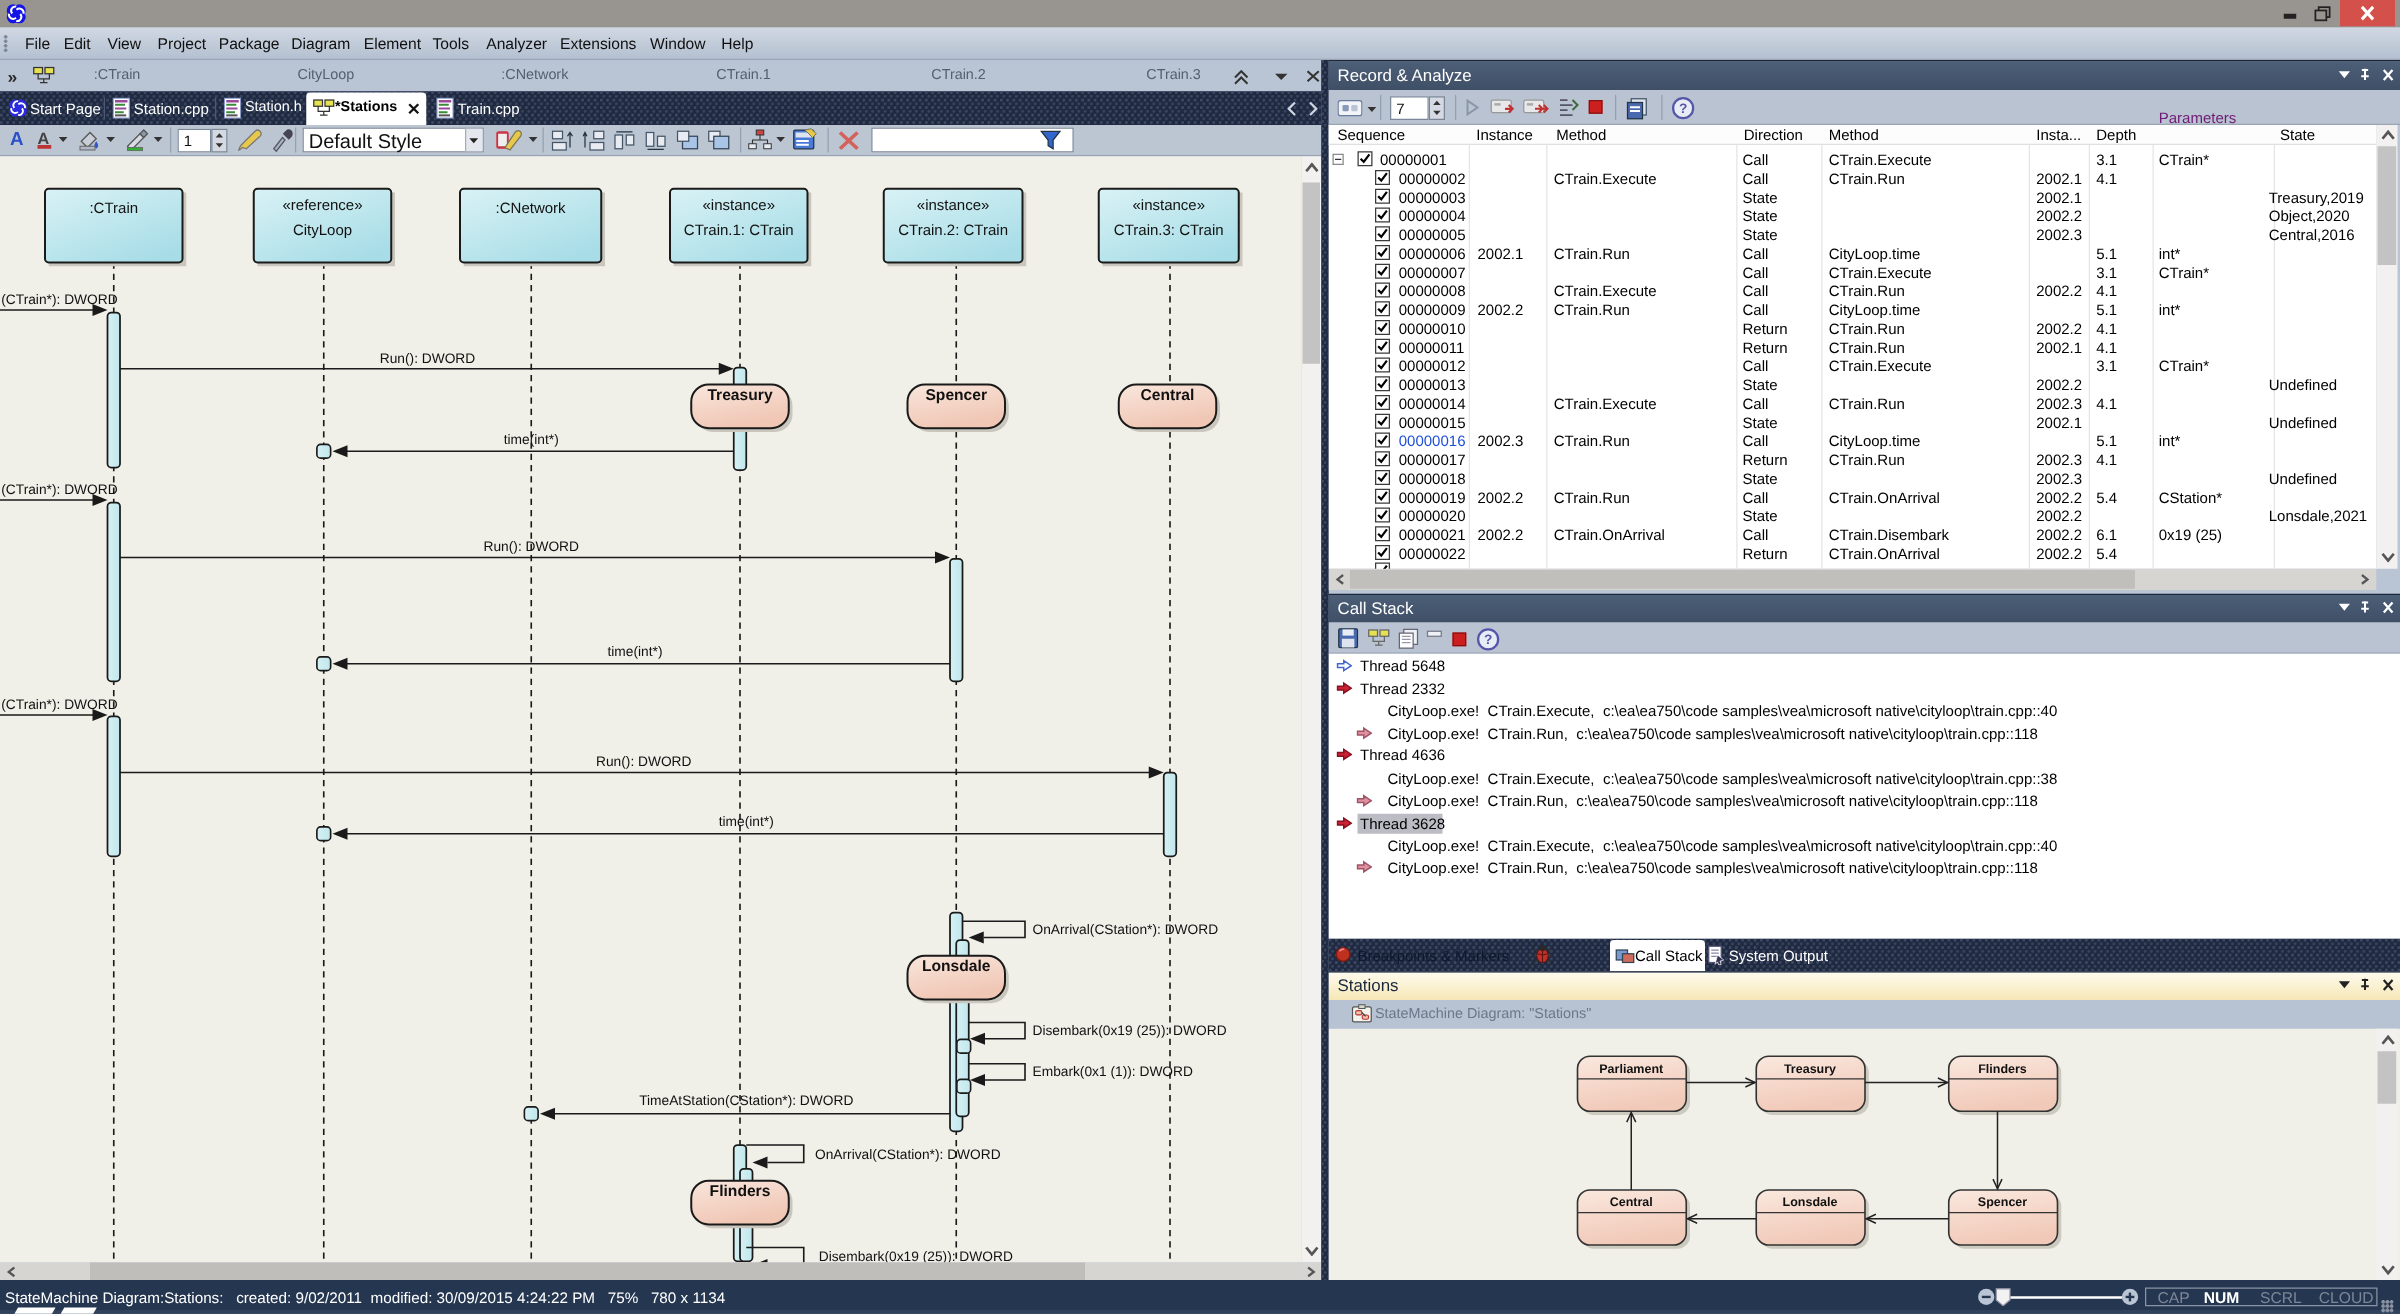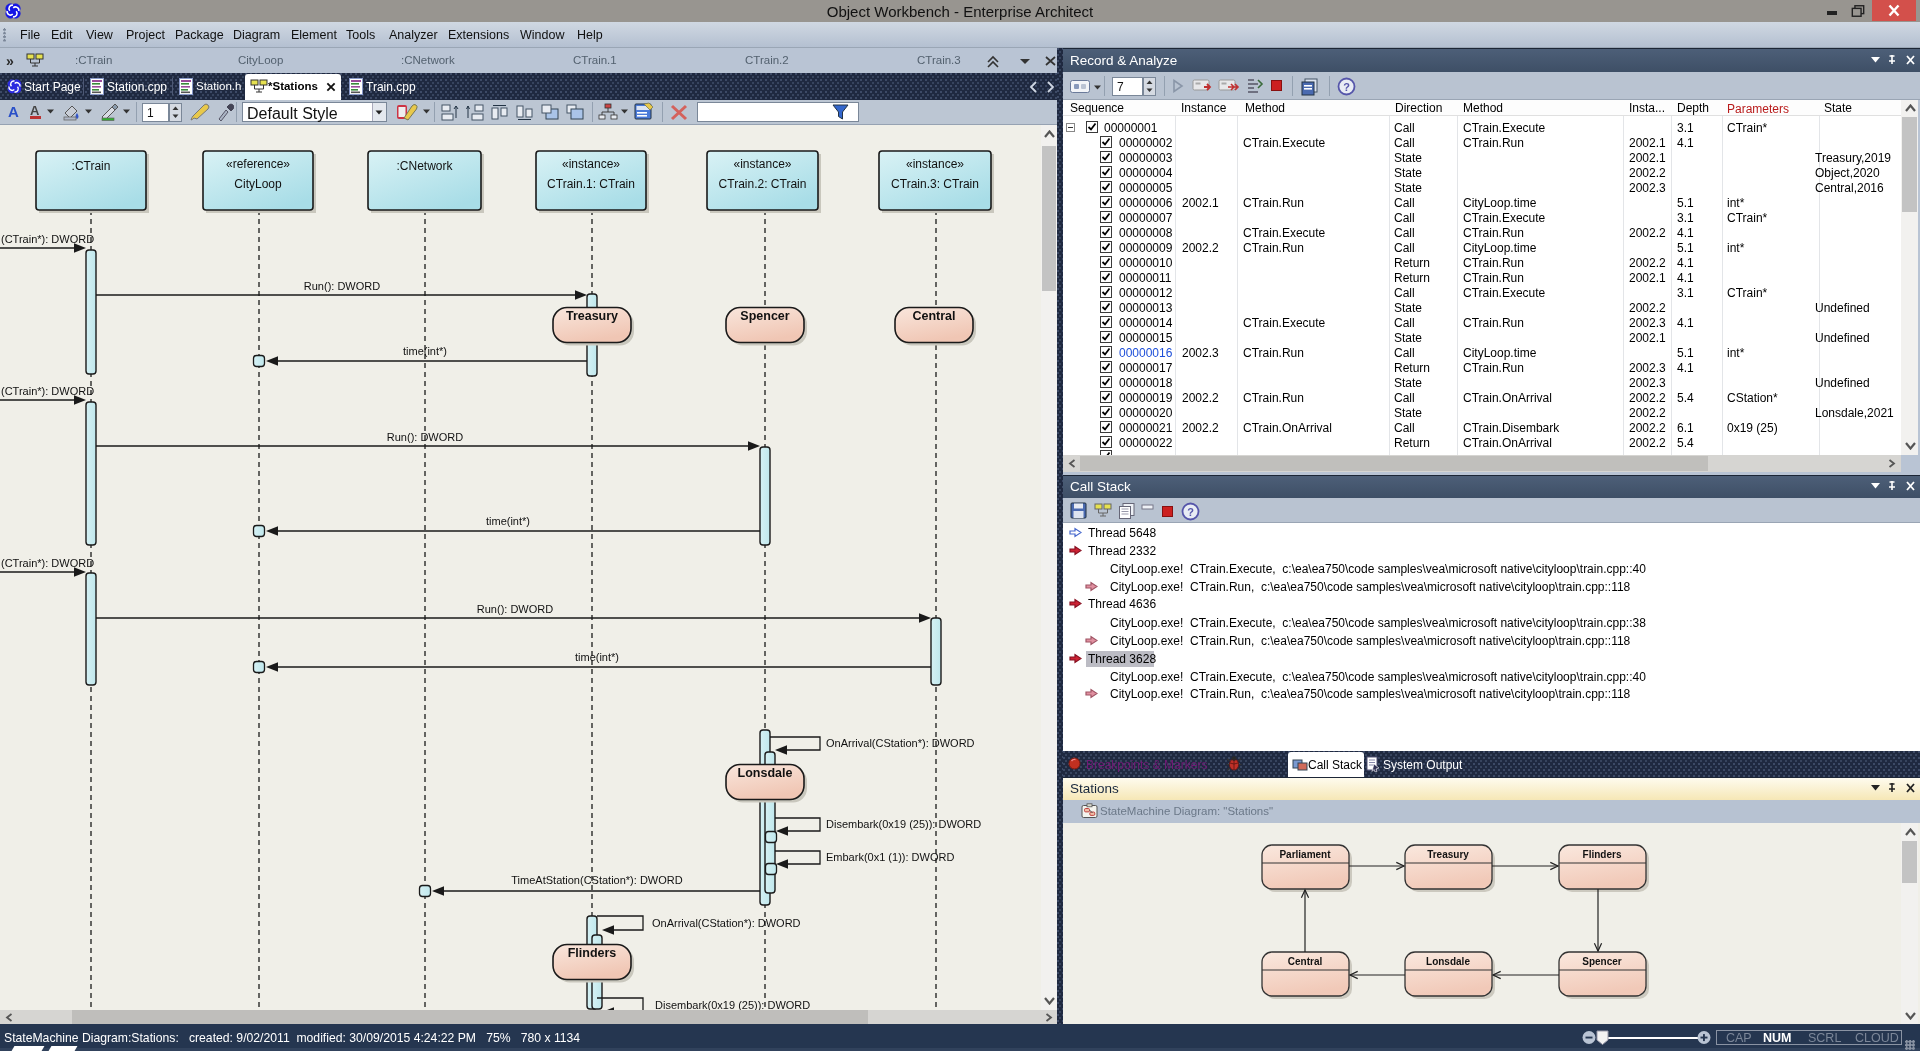--- a/index.html
+++ b/index.html
@@ -20,21 +20,20 @@
   <circle cx="6.5" cy="11.5" r="4.6"></circle>
         <circle cx="11.5" cy="11.5" r="4.6"></circle>
  </g>
  <g fill="none" stroke="#ffffff" stroke-width="1.6">
   <path d="M9 3.2 A 3.4 3.4 0 0 0 5.8 8.8"></path>
   <path d="M14.8 9 A 3.4 3.4 0 0 0 9.2 5.8"></path>
   <path d="M9 14.8 A 3.4 3.4 0 0 0 12.2 9.2"></path>
   <path d="M3.2 9 A 3.4 3.4 0 0 0 8.8 12.2"></path>
  </g>
 </svg>
-<div class="tx" style="left:0;right:0;top:3px;text-align:center;font-size:15px;color:#111;">Object Workbench - Enterprise Architect</div>
 <div class="abs" style="left:1827px;top:11px;width:10px;height:3.5px;background:#222;"></div>
 <svg class="abs" style="left:1851px;top:4px" width="14" height="14" viewBox="0 0 16 15">
  <rect x="4.5" y="1.5" width="10" height="9" fill="none" stroke="#222" stroke-width="1.6"></rect>
  <rect x="1.5" y="4.5" width="10" height="9" fill="#989590" stroke="#222" stroke-width="1.6"></rect>
 </svg>
 <div class="abs" style="left:1872px;top:0;width:44px;height:21px;background:#d3504b;"></div>
 <svg class="abs" style="left:1887px;top:4px" width="14" height="13" viewBox="0 0 14 13">
  <path d="M2.5 1.5 L11.5 11.5 M11.5 1.5 L2.5 11.5" stroke="#fff" stroke-width="2.4" fill="none"></path>
 </svg>
 
@@ -447,21 +446,21 @@
 <div class="abs" style="left:1722px;top:100px;width:1px;height:355px;background:#e3e5e8;"></div>
 <div class="abs" style="left:1819px;top:100px;width:1px;height:355px;background:#e3e5e8;"></div>
 <div class="abs" style="left:1063px;top:100px;width:838px;height:16px;background:#fdfdfd;border-bottom:1px solid #e0e0e0;"></div>
 <div class="tx" style="left:1070px;top:101px;font-size:12px;color:#000;">Sequence</div>
 <div class="tx" style="left:1181px;top:101px;font-size:12px;color:#000;">Instance</div>
 <div class="tx" style="left:1245px;top:101px;font-size:12px;color:#000;">Method</div>
 <div class="tx" style="left:1395px;top:101px;font-size:12px;color:#000;">Direction</div>
 <div class="tx" style="left:1463px;top:101px;font-size:12px;color:#000;">Method</div>
 <div class="tx" style="left:1629px;top:101px;font-size:12px;color:#000;">Insta...</div>
 <div class="tx" style="left:1677px;top:101px;font-size:12px;color:#000;">Depth</div>
-<div class="tx" style="left:1727px;top:102px;font-size:12px;color:#b91c1c;text-align:center;">Parameters</div>
+<div class="tx" style="left:1727px;top:87px;font-size:12px;color:#701a75;text-align:center;">Parameters</div>
 <div class="tx" style="left:1824px;top:101px;font-size:12px;color:#000;">State</div>
 <div class="abs" style="left:1066px;top:123px;width:9px;height:9px;border:1px solid #888;background:#fff;"></div>
 <div class="abs" style="left:1068px;top:126.6px;width:5px;height:1.6px;background:#333;"></div>
 <div class="abs" style="left:1086px;top:121px;width:12px;height:12px;background:#fff;border:1.5px solid #3a3a3a;"></div>
     <svg class="abs" style="left:1087px;top:122px" width="10" height="10" viewBox="0 0 10 10">
       <path d="M1.5 5 L4 7.5 L8.5 1.5" stroke="#000" stroke-width="1.8" fill="none"></path>
     </svg>
 <div class="tx" style="left:1104px;top:121px;font-size:12px;color:#000;">00000001</div>
 <div class="tx" style="left:1394px;top:121px;font-size:12px;color:#000;">Call</div>
 <div class="tx" style="left:1463px;top:121px;font-size:12px;color:#000;">CTrain.Execute</div>
@@ -751,21 +750,21 @@
 <svg class="abs" style="left:1085px;top:688px" width="13" height="11" viewBox="0 0 13 11">
       <path d="M1 4 h5 V1.5 L12 5.5 L6 9.5 V7 H1 Z" fill="#e090a0" stroke="#a05565" stroke-width="1.2"></path>
     </svg>
 <div class="tx" style="left:1110px;top:687px;font-size:12px;color:#000;">CityLoop.exe!  CTrain.Run,  c:\ea\ea750\code samples\vea\microsoft native\cityloop\train.cpp::118</div>
 <div class="abs navytex" style="left:1063px;top:751px;width:857px;height:26px;"></div>
 
 <svg class="abs" style="left:1068px;top:757px" width="13" height="13" viewBox="0 0 13 13">
       <circle cx="6.5" cy="6.5" r="5.5" fill="#c03020" stroke="#7a1a10"></circle>
       <path d="M3.5 4 a4 4 0 0 1 4 -1.5" stroke="#e88" fill="none" stroke-width="1.4"></path>
     </svg>
-<div class="tx" style="left:1086px;top:758px;font-size:12px;color:#701a75;">Breakpoints &amp; Markers</div>
+<div class="tx" style="left:1086px;top:758px;font-size:12px;color:#0f172a;">Breakpoints &amp; Markers</div>
 <svg class="abs" style="left:1226px;top:755px" width="16" height="17" viewBox="0 0 16 17">
       <ellipse cx="8" cy="9.5" rx="4.6" ry="5.6" fill="#c03028" stroke="#5a1410" stroke-width="0.8"></ellipse>
       <circle cx="8" cy="3.6" r="2.3" fill="#2a2a2a"></circle>
       <path d="M8 4.5 V15 M4 8 Q8 10 12 8" stroke="#5a1410" stroke-width="0.8" fill="none"></path>
       <path d="M3.6 6 L1.2 3.8 M12.4 6 L14.8 3.8 M3.2 9.5 H0.6 M12.8 9.5 H15.4 M3.6 13 L1.4 15.4 M12.4 13 L14.6 15.4" stroke="#333" stroke-width="1.2"></path>
     </svg>
 <div class="tx" style="left:1244px;top:758px;font-size:12px;color:#fff;margin-top:19px;">Debug</div>
 <div class="abs" style="left:1288px;top:752px;width:76px;height:25px;background:#fff;border-radius:3px 3px 0 0;"></div>
 <svg class="abs" style="left:1292px;top:757px" width="16" height="14" viewBox="0 0 16 14">
       <rect x="1" y="3" width="9" height="8" fill="#7a99d0" stroke="#345"></rect>

